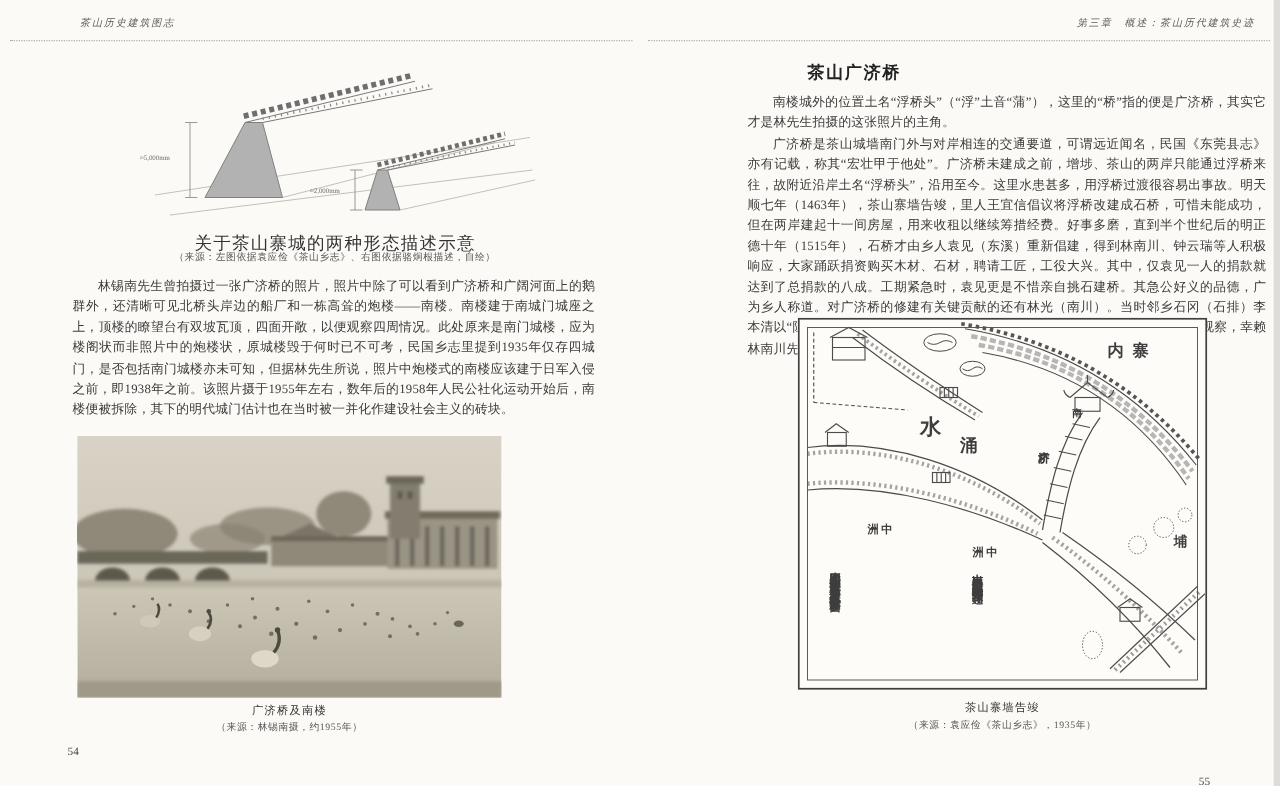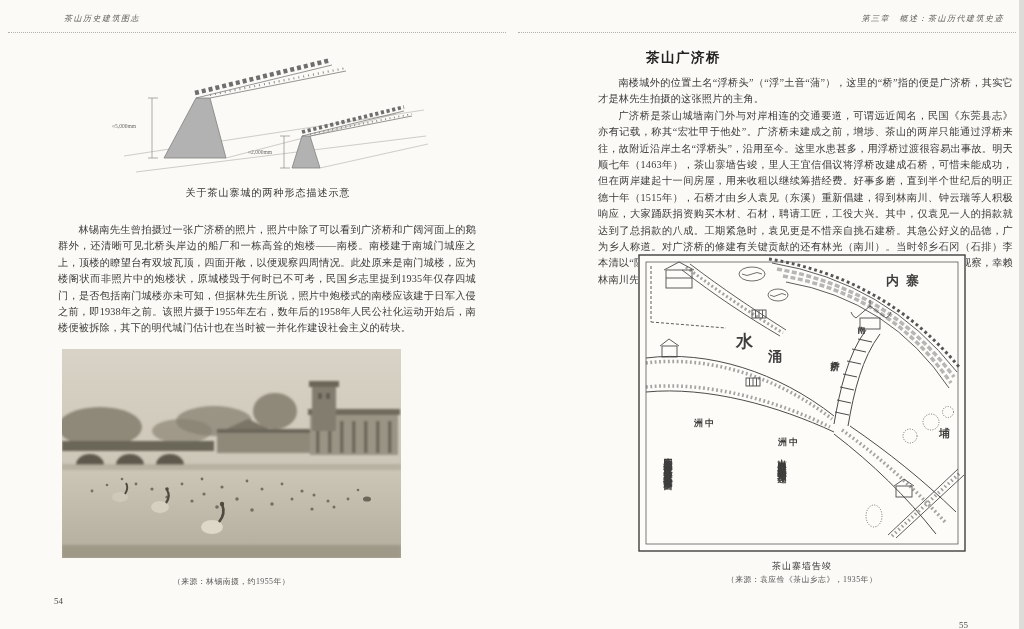--- a/index.html
+++ b/index.html
@@ -9,21 +9,21 @@
   .edge-strip { position:absolute; right:0; top:0; width:5px; height:629px; background:#dedcd8; }
 
   .running-head { position:absolute; top:13px; font-size:8px; font-style:italic; color:#5f5d58; letter-spacing:1.5px; }
   .rh-left { left:64px; }
   .rh-right { right:20px; }
   .rule { position:absolute; top:32px; border-top:1px dotted #b6b1a8; height:0; }
   .rule-left { left:8px; width:498px; }
   .rule-right { left:518px; width:498px; }
 
   .schematic { position:absolute; left:106px; top:58px; width:326px; height:126px; }
-  .fig-caption { position:absolute; text-align:center; font-size:10px; color:#333; letter-spacing:1px; }
+  .fig-caption { position:absolute; text-align:center; font-size:14px; color:#333; letter-spacing:1px; }
   .fig-source  { position:absolute; text-align:center; font-size:7.8px; color:#555; letter-spacing:.5px; }
   .cap-schematic { left:58px; width:420px; top:186px; }
   .src-schematic { left:58px; width:420px; top:200px; }
 
   .body-text { position:absolute; font-size:10.2px; line-height:16.4px; color:#3a3a3a; text-align:justify; letter-spacing:.2px; }
   .bt-left  { left:58px; top:222px; width:418px; }
   .bt-right { left:598px; top:75px; width:415px; }
   .body-text p { text-indent:2em; }
 
   .photo-fig { position:absolute; left:62px; top:349px; width:339px; height:209px; background:#cfc9ba; overflow:hidden; }
@@ -93,20 +93,21 @@
         <path d="M42,40 L52,40"></path>
         <path d="M42,100 L52,100"></path>
       <path d="M178,78 L178,110"></path>
         <path d="M174,78 L184,78"></path>
         <path d="M174,110 L184,110"></path>
     </g>
     <text x="6" y="70" font-size="5.5" fill="#6a6a6a">≈5,000mm</text>
     <text x="142" y="96" font-size="5.5" fill="#6a6a6a">≈2,000mm</text>
   </svg>
   <div class="fig-caption cap-schematic">关于茶山寨城的两种形态描述示意</div>
+  <div class="fig-source src-schematic">（来源：左图依据袁应俭《茶山乡志》、右图依据骆炯根描述，自绘）</div>
 
   <div class="body-text bt-left">
     <p>林锡南先生曾拍摄过一张广济桥的照片，照片中除了可以看到广济桥和广阔河面上的鹅群外，还清晰可见北桥头岸边的船厂和一栋高耸的炮楼——南楼。南楼建于南城门城座之上，顶楼的瞭望台有双坡瓦顶，四面开敞，以便观察四周情况。此处原来是南门城楼，应为楼阁状而非照片中的炮楼状，原城楼毁于何时已不可考，民国乡志里提到1935年仅存四城门，是否包括南门城楼亦未可知，但据林先生所说，照片中炮楼式的南楼应该建于日军入侵之前，即1938年之前。该照片摄于1955年左右，数年后的1958年人民公社化运动开始后，南楼便被拆除，其下的明代城门估计也在当时被一并化作建设社会主义的砖块。</p>
   </div>
 
   <div class="photo-fig">
     <svg width="339" height="209" viewBox="0 0 339 209">
       <defs>
         <linearGradient id="gsky" x1="0" y1="0" x2="0" y2="1">
           <stop offset="0" stop-color="#d8d3c6"></stop>
@@ -194,20 +195,21 @@
         <circle cx="160" cy="155" r="2.2" fill="#4f4a40"></circle>
         <ellipse cx="98" cy="158" rx="9" ry="6" fill="#d6d0c0"></ellipse>
         <path d="M104,154 q5,-7 1,-13" stroke="#4f4a40" stroke-width="2.2" fill="none"></path>
         <circle cx="105" cy="140" r="1.8" fill="#4f4a40"></circle>
         <ellipse cx="58" cy="148" rx="8" ry="5" fill="#cfc9b9"></ellipse>
         <path d="M63,145 q4,-6 1,-11" stroke="#4f4a40" stroke-width="2" fill="none"></path>
         <ellipse cx="305" cy="150" rx="4" ry="2.6" fill="#6b665a"></ellipse>
       </g>
     </svg>
   </div>
+  <div class="fig-caption cap-photo">广济桥及南楼</div>
   <div class="fig-source src-photo">（来源：林锡南摄，约1955年）</div>
 
   <div class="folio folio-left">54</div>
 
   <div class="section-title">茶山广济桥</div>
 
   <div class="body-text bt-right">
     <p>南楼城外的位置土名“浮桥头”（“浮”土音“蒲”），这里的“桥”指的便是广济桥，其实它才是林先生拍摄的这张照片的主角。</p>
     <p>广济桥是茶山城墙南门外与对岸相连的交通要道，可谓远近闻名，民国《东莞县志》亦有记载，称其“宏壮甲于他处”。广济桥未建成之前，增埗、茶山的两岸只能通过浮桥来往，故附近沿岸土名“浮桥头”，沿用至今。这里水患甚多，用浮桥过渡很容易出事故。明天顺七年（1463年），茶山寨墙告竣，里人王宜信倡议将浮桥改建成石桥，可惜未能成功，但在两岸建起十一间房屋，用来收租以继续筹措经费。好事多磨，直到半个世纪后的明正德十年（1515年），石桥才由乡人袁见（东溪）重新倡建，得到林南川、钟云瑞等人积极响应，大家踊跃捐资购买木材、石材，聘请工匠，工役大兴。其中，仅袁见一人的捐款就达到了总捐款的八成。工期紧急时，袁见更是不惜亲自挑石建桥。其急公好义的品德，广为乡人称道。对广济桥的修建有关键贡献的还有林光（南川）。当时邻乡石冈（石排）李本清以“阻塞水口”为由，状告茶山，意图阻止广济桥的修建。朝廷派官员到茶山视察，幸赖林南川先生据理力争，力言其便民之利，才</p>
   </div>

